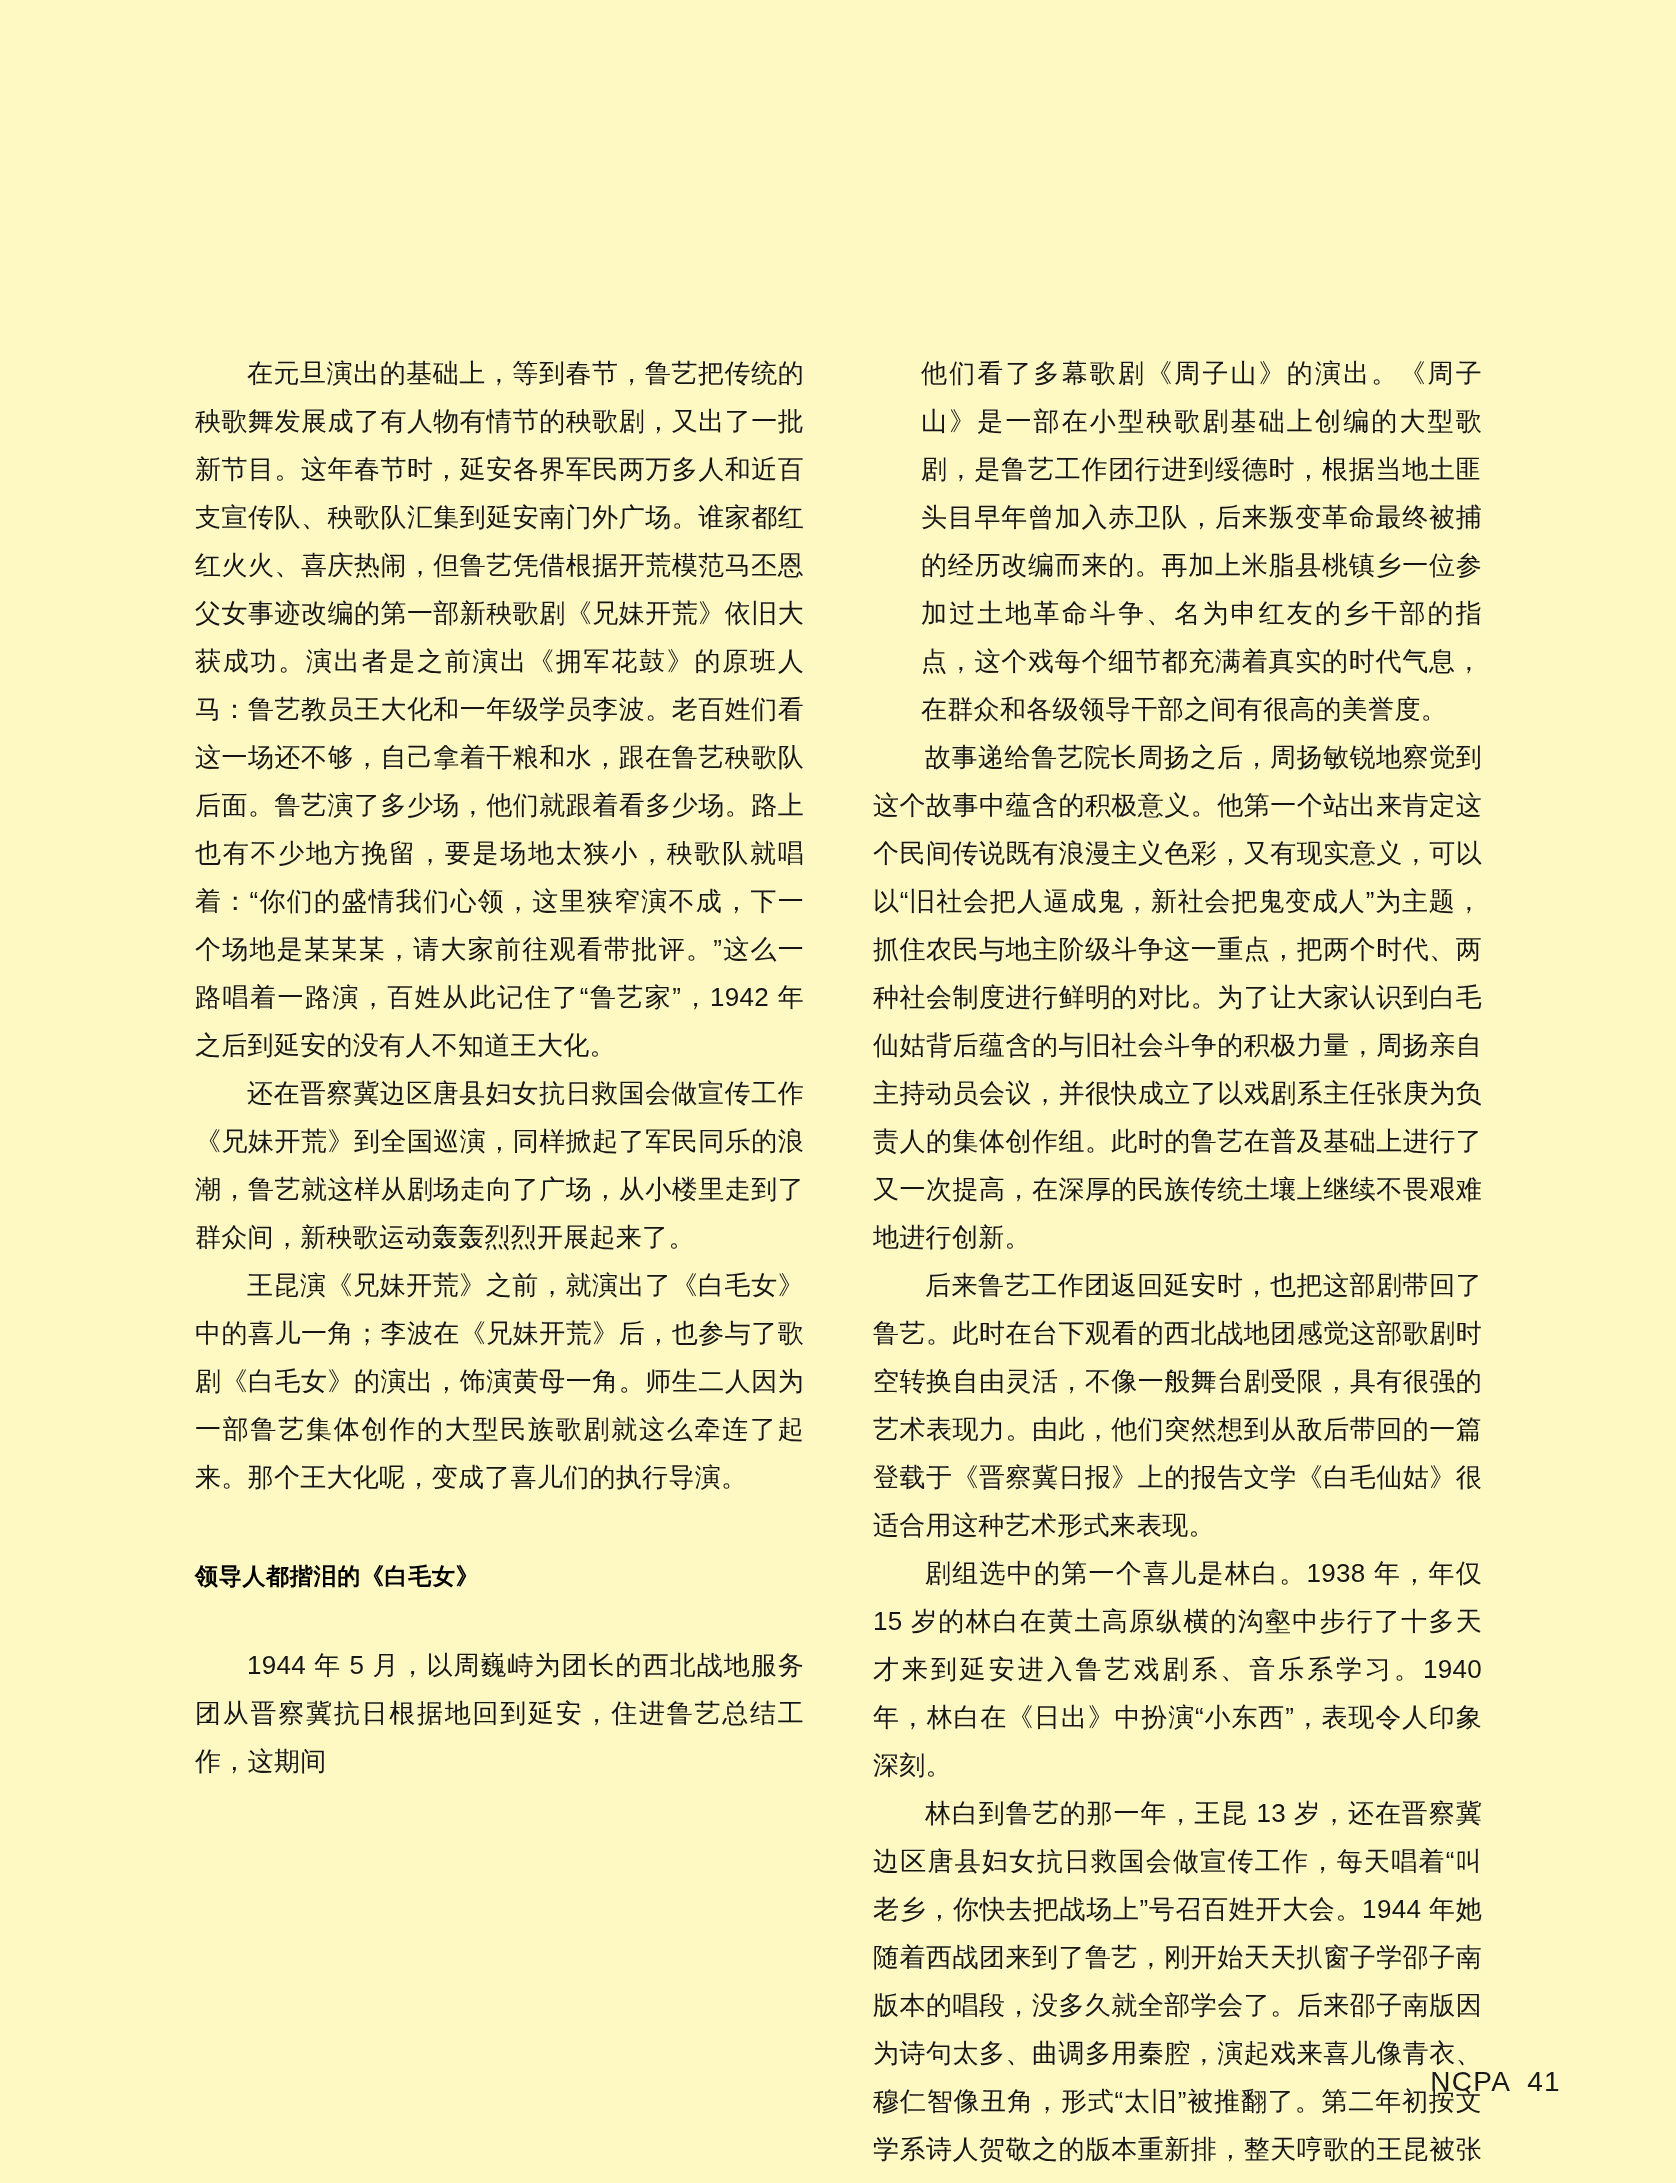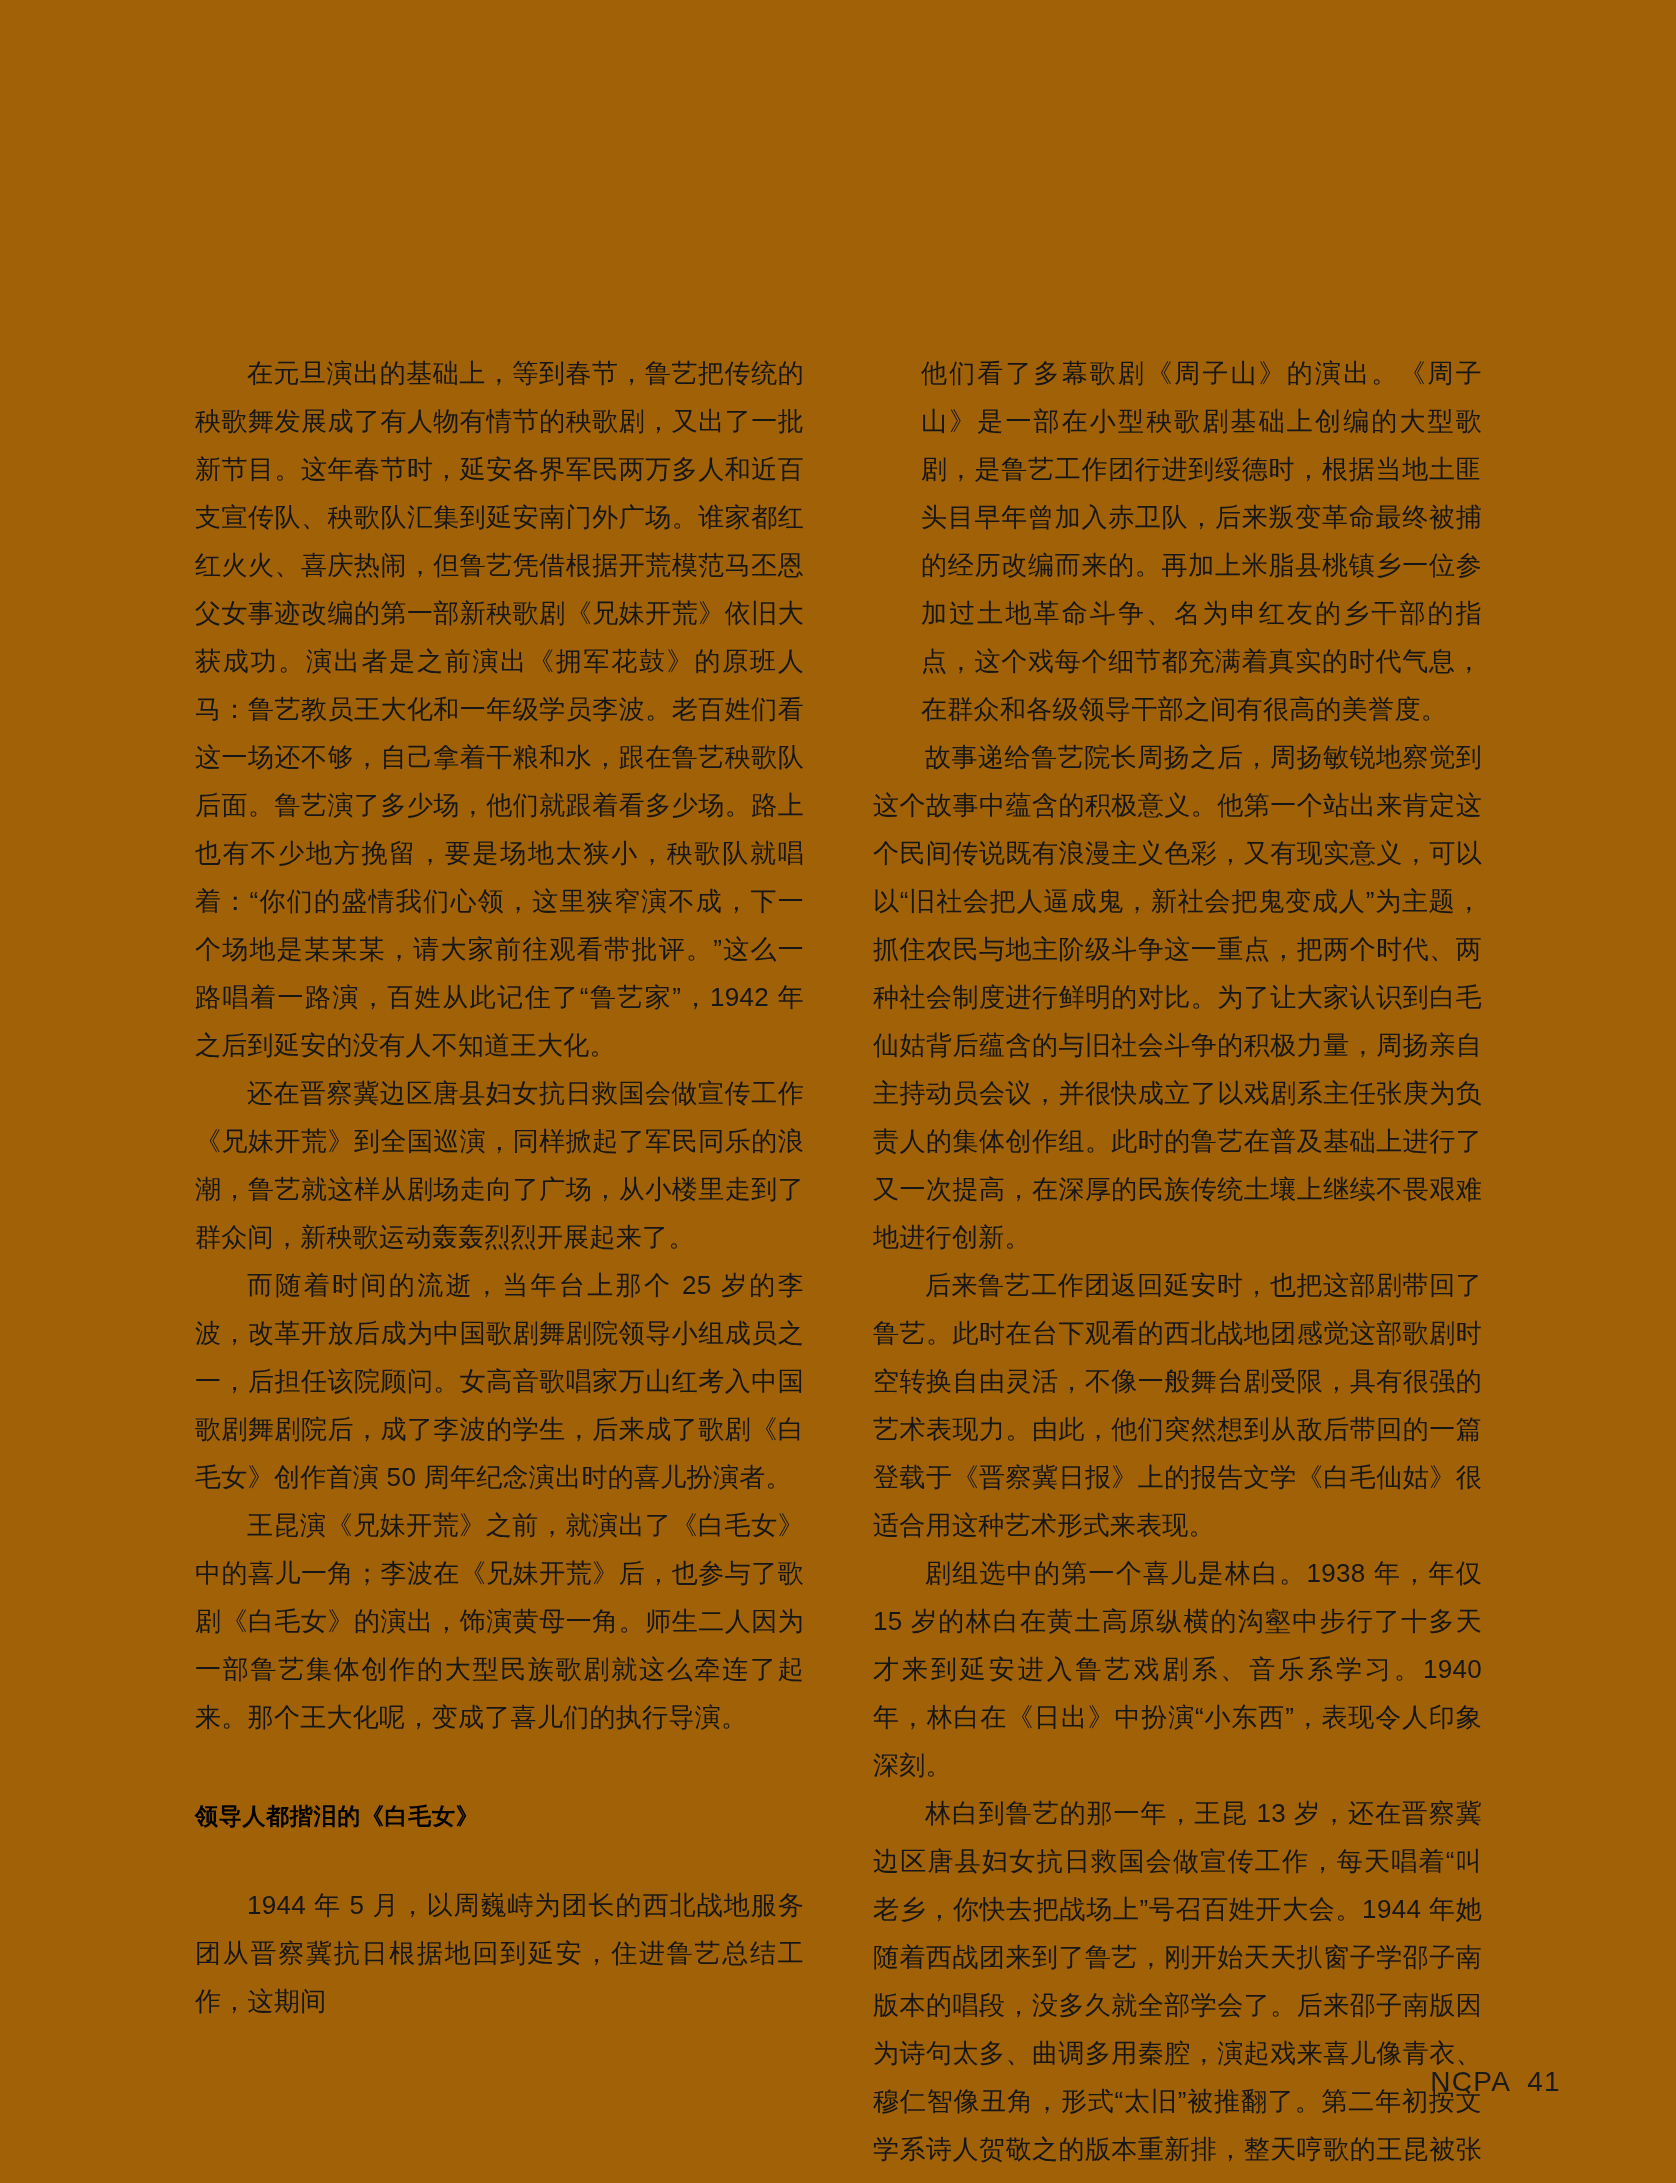--- a/index.html
+++ b/index.html
@@ -5,21 +5,21 @@
   html, body {
     margin: 0;
     padding: 0;
     background: #e8e8e8;
   }
   .page {
     position: relative;
     width: 1676px;
     height: 2183px;
     margin: 0 auto;
-    background: #a16207;
+    background: #fef9c3;
     overflow: hidden;
     font-family: "Liberation Sans", "DejaVu Sans", sans-serif;
   }
   .column {
     position: absolute;
     top: 349px;
     width: 609px;
     color: #161616;
   }
   .column.left  { left: 195px;  }
@@ -63,21 +63,20 @@
 </style>
 </head>
 <body>
 
 <div class="page">
 
   <main>
     <section class="column left" id="column-left">
         <p class="body-par">在元旦演出的基础上，等到春节，鲁艺把传统的秧歌舞发展成了有人物有情节的秧歌剧，又出了一批新节目。这年春节时，延安各界军民两万多人和近百支宣传队、秧歌队汇集到延安南门外广场。谁家都红红火火、喜庆热闹，但鲁艺凭借根据开荒模范马丕恩父女事迹改编的第一部新秧歌剧《兄妹开荒》依旧大获成功。演出者是之前演出《拥军花鼓》的原班人马：鲁艺教员王大化和一年级学员李波。老百姓们看这一场还不够，自己拿着干粮和水，跟在鲁艺秧歌队后面。鲁艺演了多少场，他们就跟着看多少场。路上也有不少地方挽留，要是场地太狭小，秧歌队就唱着：“你们的盛情我们心领，这里狭窄演不成，下一个场地是某某某，请大家前往观看带批评。”这么一路唱着一路演，百姓从此记住了“鲁艺家”，1942 年之后到延安的没有人不知道王大化。</p>
         <p class="body-par">还在晋察冀边区唐县妇女抗日救国会做宣传工作《兄妹开荒》到全国巡演，同样掀起了军民同乐的浪潮，鲁艺就这样从剧场走向了广场，从小楼里走到了群众间，新秧歌运动轰轰烈烈开展起来了。</p>
-        <p class="body-par">而随着时间的流逝，当年台上那个 25 岁的李波，改革开放后成为中国歌剧舞剧院领导小组成员之一，后担任该院顾问。女高音歌唱家万山红考入中国歌剧舞剧院后，成了李波的学生，后来成了歌剧《白毛女》创作首演 50 周年纪念演出时的喜儿扮演者。</p>
         <p class="body-par">王昆演《兄妹开荒》之前，就演出了《白毛女》中的喜儿一角；李波在《兄妹开荒》后，也参与了歌剧《白毛女》的演出，饰演黄母一角。师生二人因为一部鲁艺集体创作的大型民族歌剧就这么牵连了起来。那个王大化呢，变成了喜儿们的执行导演。</p>
         <h2 class="section-heading">领导人都揩泪的《白毛女》</h2>
         <p class="body-par">1944 年 5 月，以周巍峙为团长的西北战地服务团从晋察冀抗日根据地回到延安，住进鲁艺总结工作，这期间</p>
       </section>
     <section class="column right" id="column-right">
         <p class="body-par no-indent">他们看了多幕歌剧《周子山》的演出。《周子山》是一部在小型秧歌剧基础上创编的大型歌剧，是鲁艺工作团行进到绥德时，根据当地土匪头目早年曾加入赤卫队，后来叛变革命最终被捕的经历改编而来的。再加上米脂县桃镇乡一位参加过土地革命斗争、名为申红友的乡干部的指点，这个戏每个细节都充满着真实的时代气息，在群众和各级领导干部之间有很高的美誉度。</p>
         <p class="body-par">故事递给鲁艺院长周扬之后，周扬敏锐地察觉到这个故事中蕴含的积极意义。他第一个站出来肯定这个民间传说既有浪漫主义色彩，又有现实意义，可以以“旧社会把人逼成鬼，新社会把鬼变成人”为主题，抓住农民与地主阶级斗争这一重点，把两个时代、两种社会制度进行鲜明的对比。为了让大家认识到白毛仙姑背后蕴含的与旧社会斗争的积极力量，周扬亲自主持动员会议，并很快成立了以戏剧系主任张庚为负责人的集体创作组。此时的鲁艺在普及基础上进行了又一次提高，在深厚的民族传统土壤上继续不畏艰难地进行创新。</p>
         <p class="body-par">后来鲁艺工作团返回延安时，也把这部剧带回了鲁艺。此时在台下观看的西北战地团感觉这部歌剧时空转换自由灵活，不像一般舞台剧受限，具有很强的艺术表现力。由此，他们突然想到从敌后带回的一篇登载于《晋察冀日报》上的报告文学《白毛仙姑》很适合用这种艺术形式来表现。</p>
         <p class="body-par">剧组选中的第一个喜儿是林白。1938 年，年仅 15 岁的林白在黄土高原纵横的沟壑中步行了十多天才来到延安进入鲁艺戏剧系、音乐系学习。1940 年，林白在《日出》中扮演“小东西”，表现令人印象深刻。</p>
         <p class="body-par">林白到鲁艺的那一年，王昆 13 岁，还在晋察冀边区唐县妇女抗日救国会做宣传工作，每天唱着“叫老乡，你快去把战场上”号召百姓开大会。1944 年她随着西战团来到了鲁艺，刚开始天天扒窗子学邵子南版本的唱段，没多久就全部学会了。后来邵子南版因为诗句太多、曲调多用秦腔，演起戏来喜儿像青衣、穆仁智像丑角，形式“太旧”被推翻了。第二年初按文学系诗人贺敬之的版本重新排，整天哼歌的王昆被张鲁盯上，后来也得到了导演的认可，意外成了第二个喜儿。</p>

